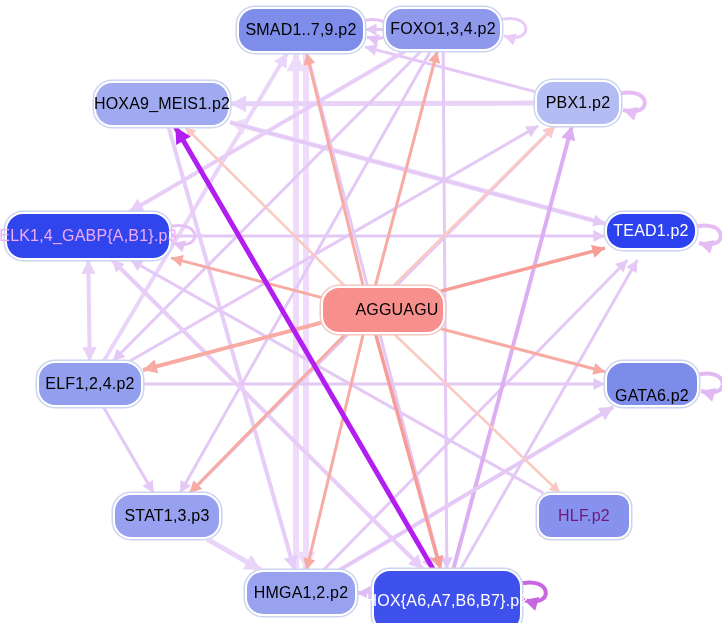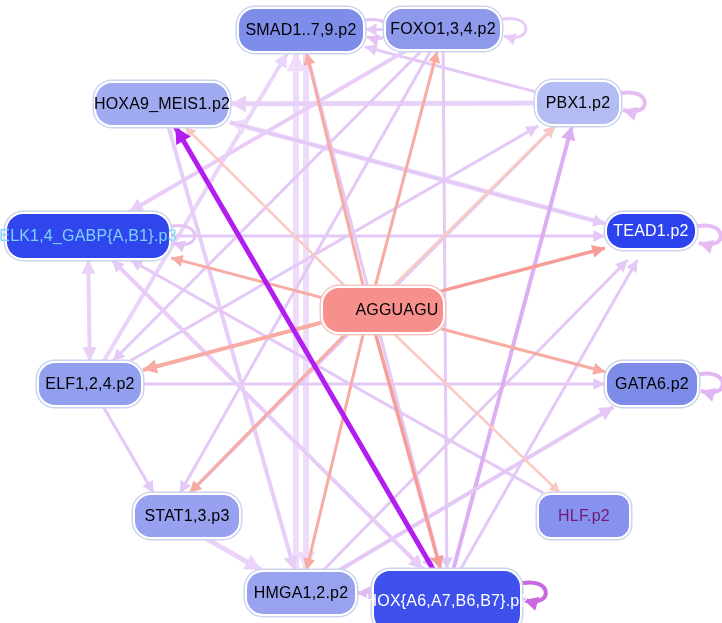--- a/index.html
+++ b/index.html
@@ -138,36 +138,36 @@
       </div>
       <div class="node" style="left: 386px; top: 9px; width: 114px; height: 40px; background: rgb(142, 153, 236); color: rgb(0, 0, 0); box-shadow: rgb(255, 255, 255) 0px 0px 0px 2px, rgb(204, 212, 239) 0px 0px 0px 3.5px;">
         <span>FOXO1,3,4.p2</span>
       </div>
       <div class="node" style="left: 96px; top: 83px; width: 132px; height: 42px; background: rgb(160, 170, 240); color: rgb(0, 0, 0); box-shadow: rgb(255, 255, 255) 0px 0px 0px 2px, rgb(204, 212, 239) 0px 0px 0px 3.5px;">
         <span>HOXA9_MEIS1.p2</span>
       </div>
       <div class="node" style="left: 537px; top: 82px; width: 82px; height: 42px; background: rgb(179, 188, 243); color: rgb(0, 0, 0); box-shadow: rgb(255, 255, 255) 0px 0px 0px 2px, rgb(204, 212, 239) 0px 0px 0px 3.5px;">
         <span>PBX1.p2</span>
       </div>
-      <div class="node" style="left: 7px; top: 214px; width: 162px; height: 44px; background: rgb(49, 69, 236); color: #7dd3fc; box-shadow: rgb(255, 255, 255) 0px 0px 0px 2px, rgb(204, 212, 239) 0px 0px 0px 3.5px;">
+      <div class="node" style="left: 7px; top: 214px; width: 162px; height: 44px; background: rgb(49, 69, 236); color: #f0abfc; box-shadow: rgb(255, 255, 255) 0px 0px 0px 2px, rgb(204, 212, 239) 0px 0px 0px 3.5px;">
         <span>ELK1,4_GABP{A,B1}.p3</span>
       </div>
       <div class="node" style="left: 607px; top: 214px; width: 88px; height: 34px; background: rgb(44, 66, 238); color: rgb(255, 255, 255); box-shadow: rgb(255, 255, 255) 0px 0px 0px 2px, rgb(204, 212, 239) 0px 0px 0px 3.5px;">
         <span>TEAD1.p2</span>
       </div>
       <div class="node" style="left: 323px; top: 288px; width: 92px; height: 44px; background: rgb(247, 144, 141); color: rgb(0, 0, 0); box-shadow: rgb(255, 255, 255) 0px 0px 0px 2px, rgb(243, 198, 194) 0px 0px 0px 3.5px; padding-left: 28px;">
         <span>AGGUAGU</span>
       </div>
       <div class="node" style="left: 39px; top: 363px; width: 102px; height: 42px; background: rgb(146, 159, 238); color: rgb(0, 0, 0); box-shadow: rgb(255, 255, 255) 0px 0px 0px 2px, rgb(204, 212, 239) 0px 0px 0px 3.5px;">
         <span>ELF1,2,4.p2</span>
       </div>
-      <div class="node" style="left: 607px; top: 363px; width: 90px; height: 42px; background: rgb(126, 140, 233); color: rgb(0, 0, 0); box-shadow: rgb(255, 255, 255) 0px 0px 0px 2px, rgb(204, 212, 239) 0px 0px 0px 3.5px;">
+      <div class="node" style="left: 607px; top: 363px; width: 90px; height: 42px; background: rgb(126, 140, 233); color: rgb(0, 0, 0); box-shadow: rgb(255, 255, 255) 0px 0px 0px 2px, rgb(204, 212, 239) 0px 0px 0px 3.5px; align-items: flex-end;">
         <span>GATA6.p2</span>
       </div>
-      <div class="node" style="left: 115px; top: 495px; width: 104px; height: 42px; background: rgb(151, 161, 239); color: rgb(0, 0, 0); box-shadow: rgb(255, 255, 255) 0px 0px 0px 2px, rgb(204, 212, 239) 0px 0px 0px 3.5px; margin-left: 20px;">
+      <div class="node" style="left: 115px; top: 495px; width: 104px; height: 42px; background: rgb(151, 161, 239); color: rgb(0, 0, 0); box-shadow: rgb(255, 255, 255) 0px 0px 0px 2px, rgb(204, 212, 239) 0px 0px 0px 3.5px;">
         <span>STAT1,3.p3</span>
       </div>
       <div class="node" style="left: 539px; top: 495px; width: 90px; height: 42px; background: rgb(135, 146, 238); color: #701a75; box-shadow: rgb(255, 255, 255) 0px 0px 0px 2px, rgb(204, 212, 239) 0px 0px 0px 3.5px; border-radius: 12px;">
         <span>HLF.p2</span>
       </div>
       <div class="node" style="left: 247px; top: 572px; width: 108px; height: 42px; background: rgb(152, 162, 239); color: rgb(0, 0, 0); box-shadow: rgb(255, 255, 255) 0px 0px 0px 2px, rgb(204, 212, 239) 0px 0px 0px 3.5px;">
         <span>HMGA1,2.p2</span>
       </div>
       <div class="node" style="left: 374px; top: 571px; width: 146px; height: 60px; background: rgb(63, 81, 236); color: rgb(255, 255, 255); box-shadow: rgb(255, 255, 255) 0px 0px 0px 2px, rgb(204, 212, 239) 0px 0px 0px 3.5px;">
         <span>HOX{A6,A7,B6,B7}.p2</span>

